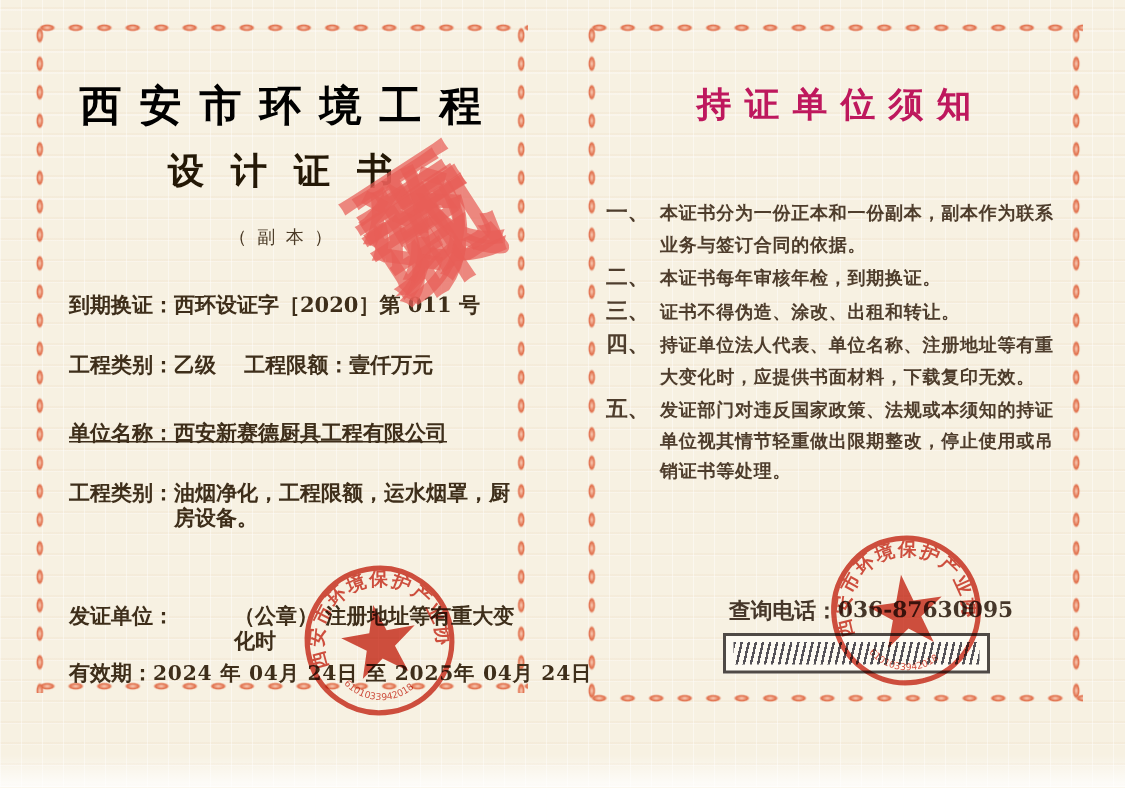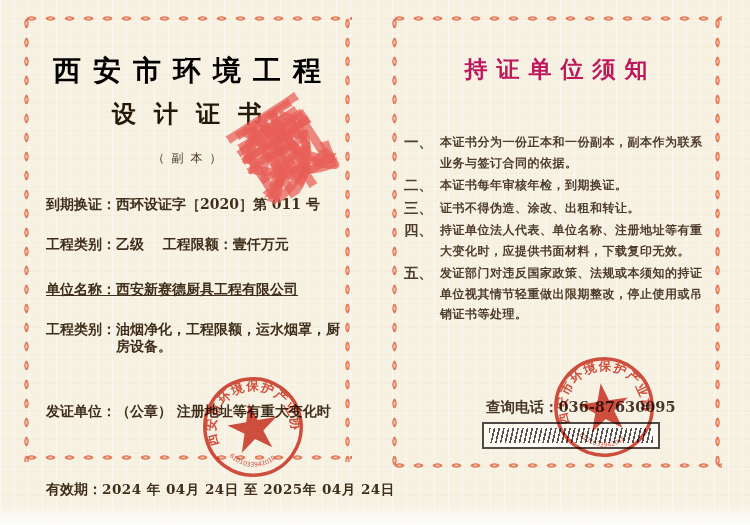--- a/index.html
+++ b/index.html
@@ -31,21 +31,21 @@
 
   
   .t-center{position:absolute;left:0;right:0;text-align:center;white-space:nowrap;}
   #lp-title1{top:38px;font-size:28px;font-weight:bold;letter-spacing:12px;color:#000000;text-indent:12px;}
   #lp-title2{top:84px;font-size:24px;font-weight:bold;letter-spacing:18px;color:#241806;text-indent:18px;}
   #lp-sub{top:136px;font-size:12px;letter-spacing:7px;color:#4a3a26;text-indent:7px;}
   .fld{position:absolute;left:24px;right:8px;display:flex;color:#3e2e1a;font-weight:bold;font-size:14px;line-height:17px;}
   .fld .lbl{white-space:nowrap;flex:0 0 auto;}
   .fld .val{flex:1 1 auto;}
   #fld-0{top:182px;} #fld-1{top:222px;} #fld-2{top:267px;text-decoration:underline;} #fld-3{top:307px;}
-  #fld-4{top:389px;} #fld-5{top:427px;margin-top:40px;}
+  #fld-4{top:389px;gap:40px;} #fld-5{top:427px;}
   #fld-5 .val{font-size:13.5px;white-space:nowrap;letter-spacing:.5px;text-align:center;}
 
   
   #rp-title{top:40px;font-size:23px;font-weight:bold;letter-spacing:9px;color:#be185d;text-indent:9px;}
   #notices{position:absolute;left:14px;right:8px;top:118px;color:#4e3d2c;}
   .notice{display:flex;margin-bottom:2px;}
   .notice .mk{flex:0 0 36px;font-size:14.5px;line-height:20.5px;font-weight:bold;}
   .notice .tx{flex:1 1 auto;font-size:12px;line-height:20.5px;font-weight:bold;letter-spacing:.5px;}
   #phone-row{position:absolute;left:96px;top:384px;display:flex;font-size:14.5px;font-weight:bold;color:#46372a;white-space:nowrap;}
   #serial-box{position:absolute;left:92px;top:408px;width:178px;height:27px;border:2px solid #4f4a46;box-sizing:border-box;background:#fdfaf2;}

